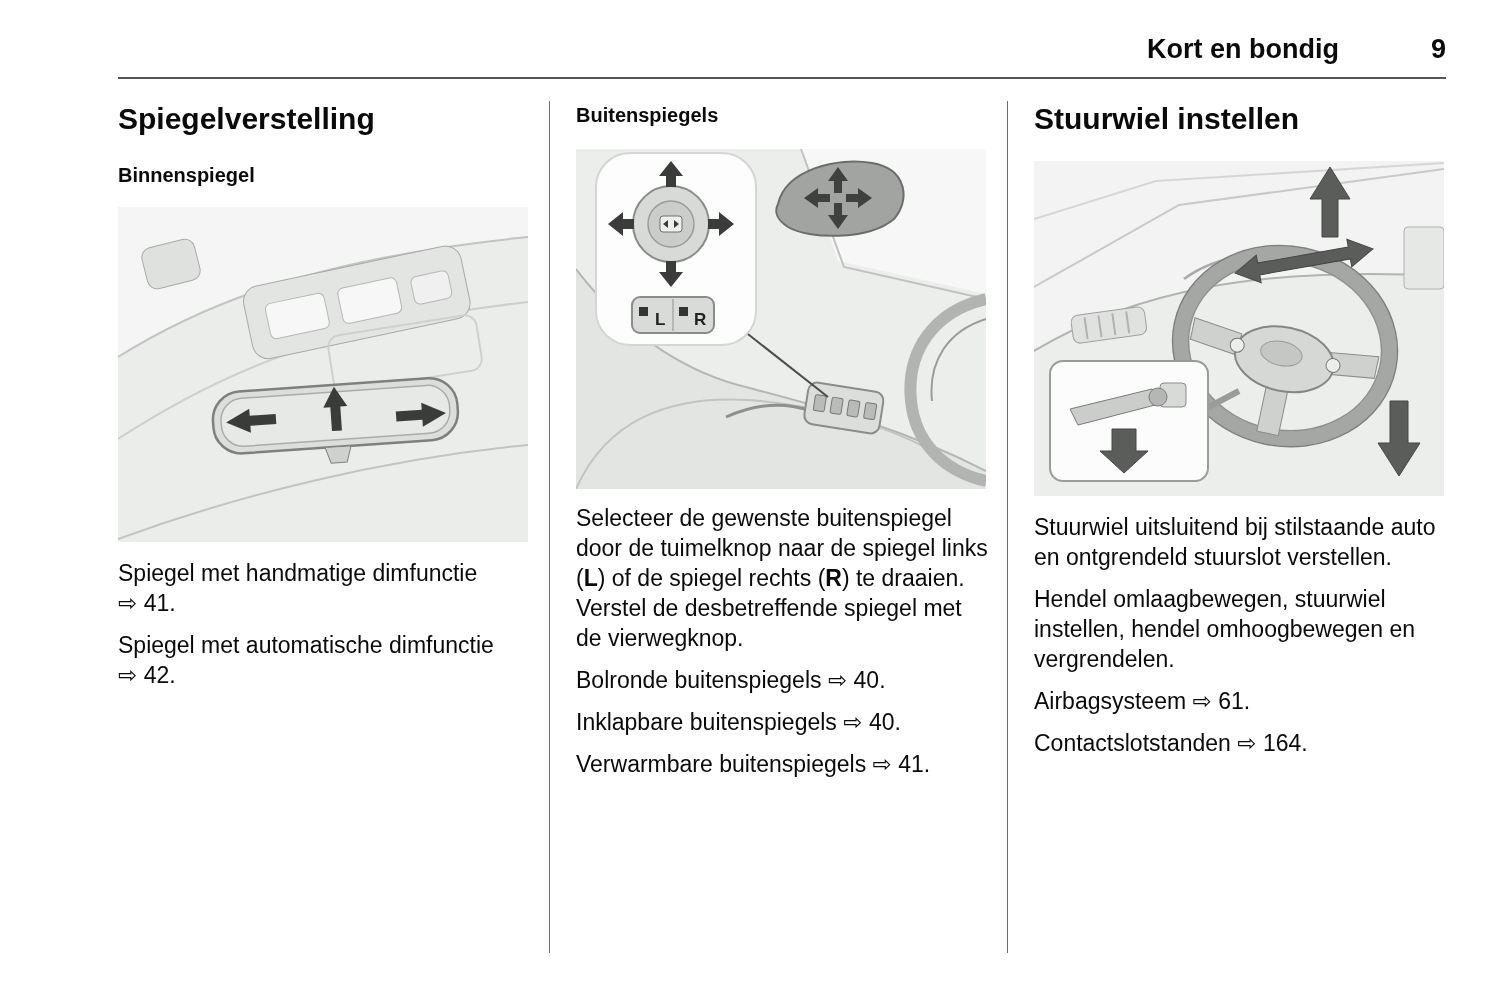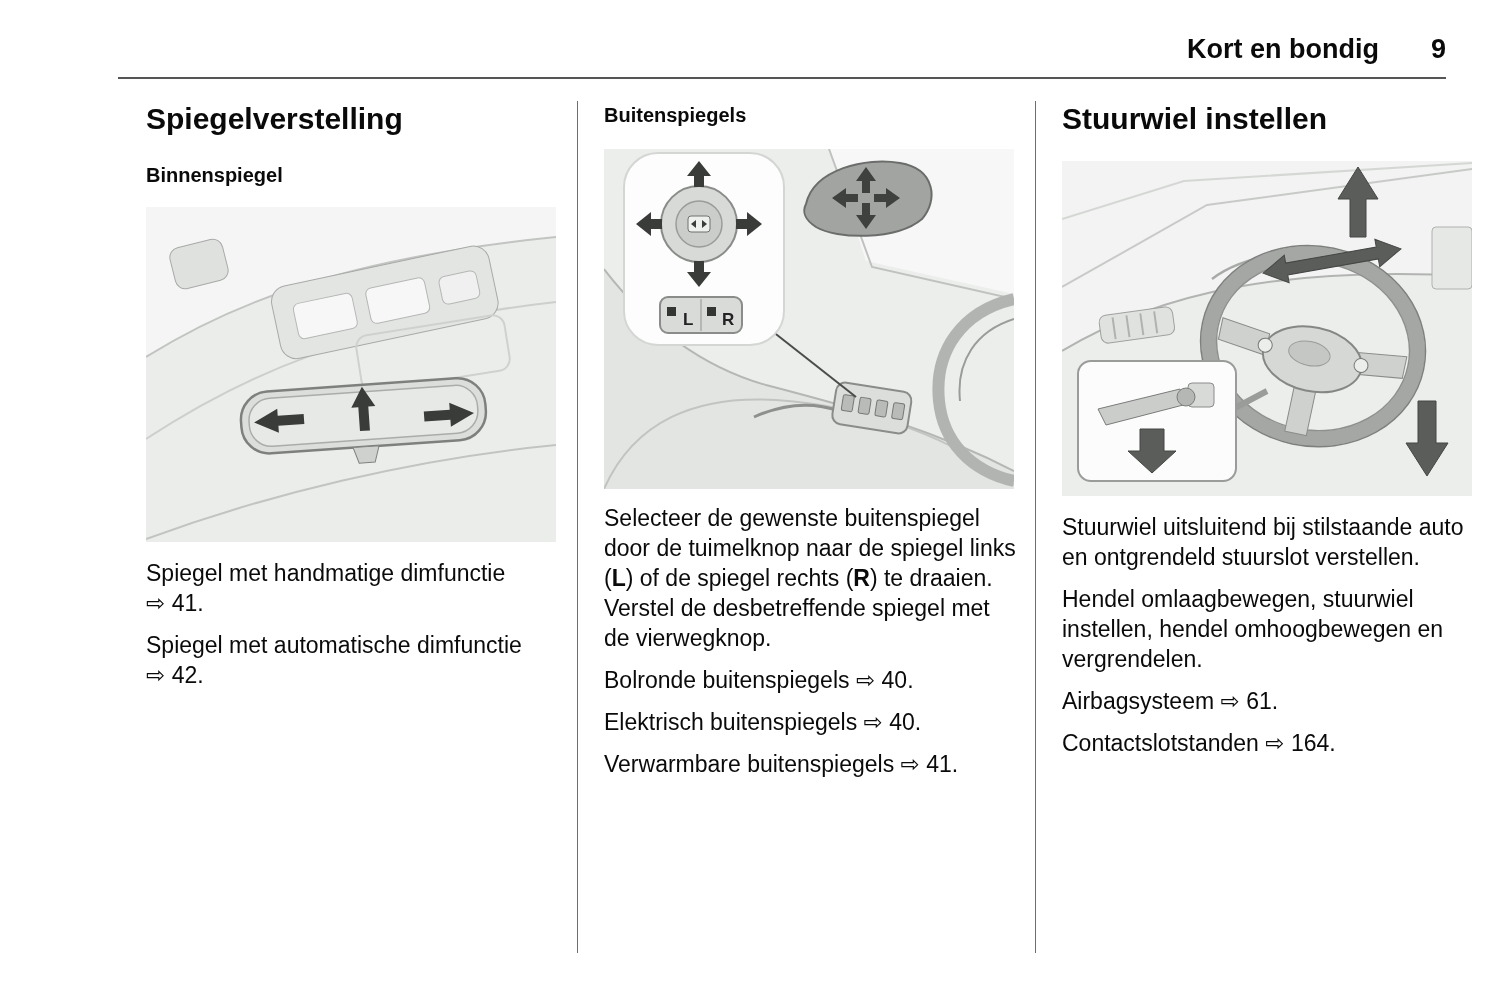--- a/index.html
+++ b/index.html
@@ -6,26 +6,26 @@
   html, body { background:#ffffff; }
   body {
     width:1496px; height:1000px; overflow:hidden;
     font-family:"Liberation Sans","DejaVu Sans",sans-serif;
     color:#0a0a0a;
   }
   .page { width:100%; height:100%; padding:34px 50px 0 118px; }
 
   .header-row {
     display:flex; justify-content:flex-end; align-items:baseline;
-    gap:52px; padding-bottom:12px;
+    gap:92px; padding-bottom:12px;
   }
   .section-title, .page-num { font-weight:700; font-size:27px; }
   .rule { height:2px; background:#555; }
 
-  .columns { display:flex; margin-top:22px;margin-left:28px; }
+  .columns { display:flex; margin-top:22px; }
   .col { width:412px; flex:0 0 412px; }
   .vdiv { flex:0 0 1px; background:#6e6e6e; height:852px; margin-left:19px; margin-right:26px; }
 
   h1 { font-size:30px; line-height:36px; font-weight:700; margin:0 0 24px; letter-spacing:0; }
   h2 { font-size:20px; line-height:28px; font-weight:700; margin:0 0 18px; }
   .col-mid h2 { margin-bottom:20px; }
   p  { font-size:23px; line-height:30px; margin:0 0 12px; hyphens:manual; }
   .nowrap { white-space:nowrap; }
   .arrowglyph { font-family:"DejaVu Sans","Liberation Sans",sans-serif; }
 
@@ -158,21 +158,21 @@
             </g>
           </g>
         </svg>
       </figure>
 
       <p><span>Selecteer de gewenste buitenspiegel door de tuimelknop naar de spiegel links (</span><b>L</b><span>) of de spiegel rechts (</span><b>R</b><span>) te draaien. Verstel de desbetreffende spiegel met de vierwegknop.</span></p>
 
       <p class="ref"><span>Bolronde buitenspiegels</span> <span class="nowrap"><span class="arrowglyph">⇨</span> <span>40.</span></span></p>
 
 
-      <p class="ref"><span>Elektrisch buitenspiegels</span> <span class="nowrap"><span class="arrowglyph">⇨</span> <span>40.</span></span></p>
+      <p class="ref"><span>Inklapbare buitenspiegels</span> <span class="nowrap"><span class="arrowglyph">⇨</span> <span>40.</span></span></p>
 
       <p class="ref"><span>Verwarmbare buitenspiegels</span> <span class="nowrap"><span class="arrowglyph">⇨</span> <span>41.</span></span></p>
     </section>
 
     <div class="vdiv"></div>
 
     <section class="col">
       <h1>Stuurwiel instellen</h1>
 
       <figure>

